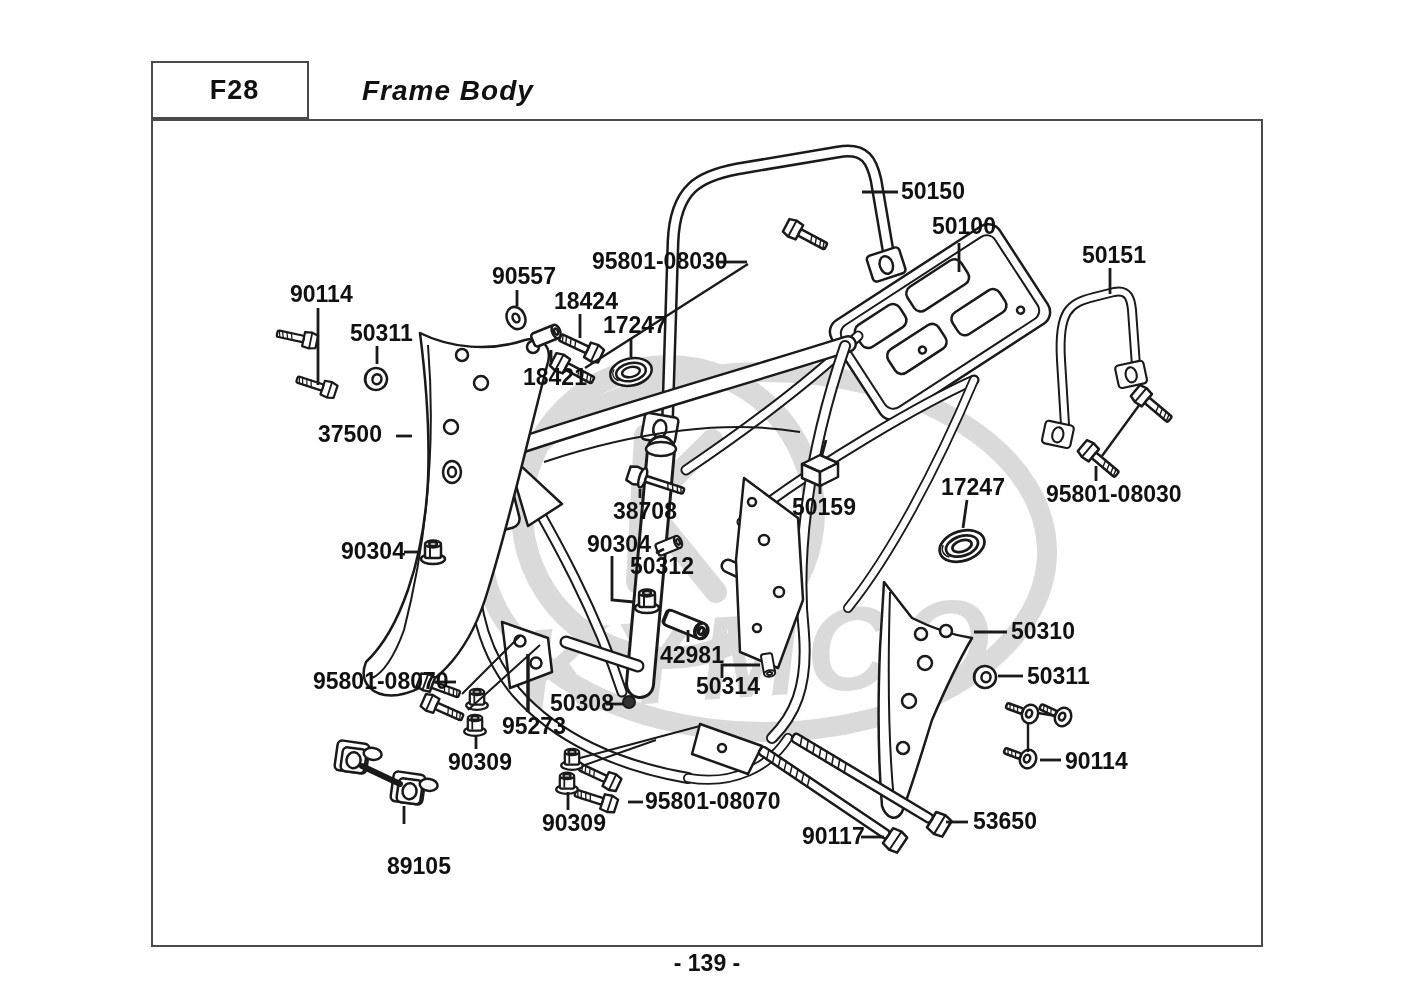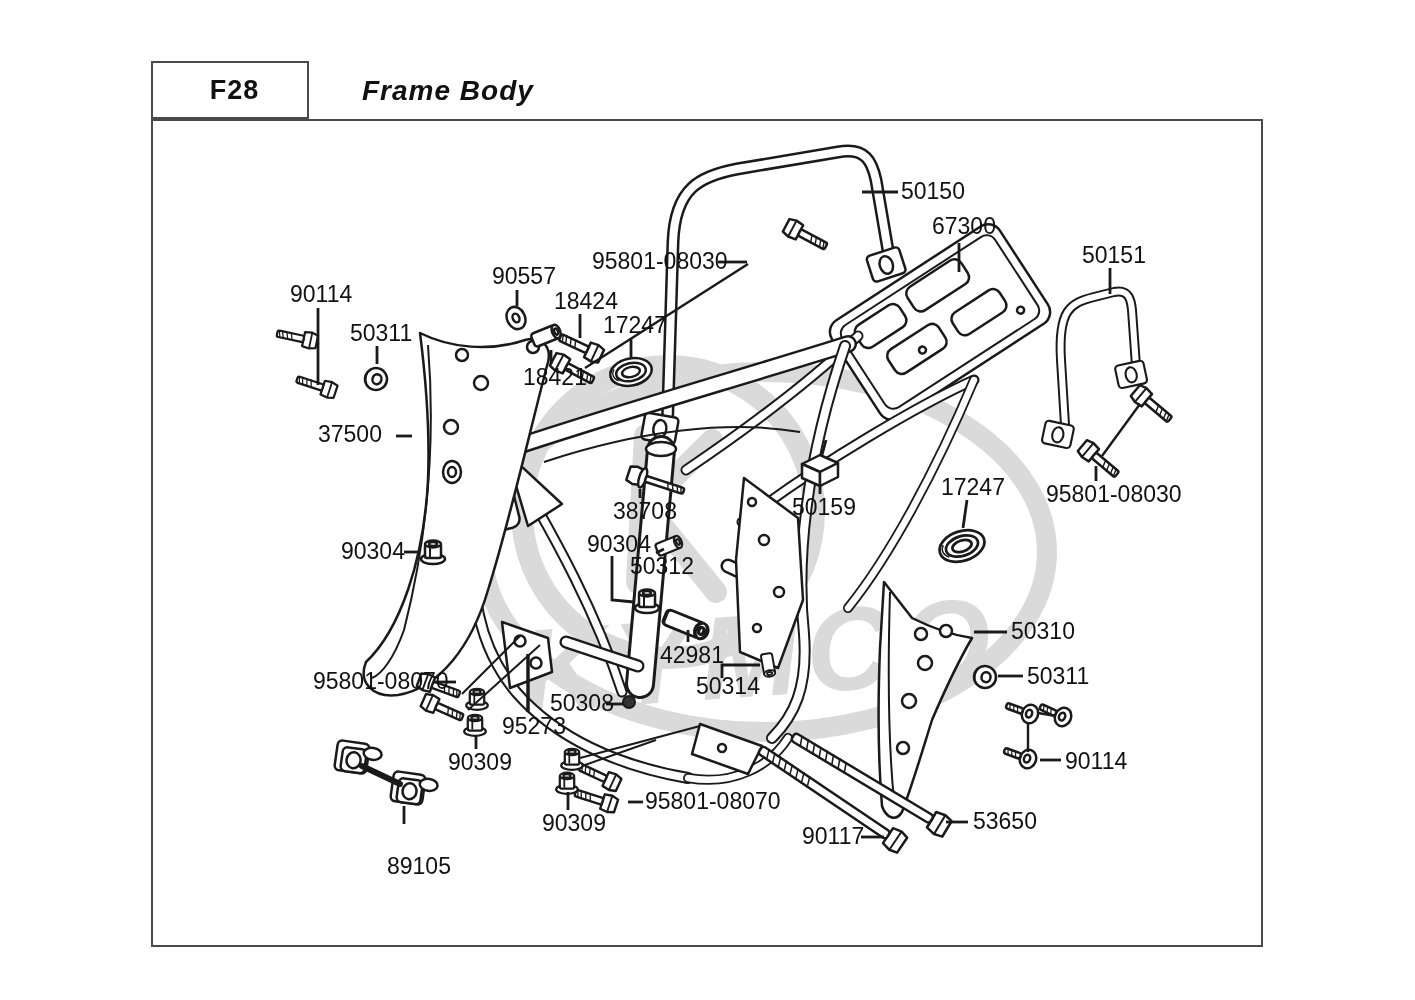--- a/index.html
+++ b/index.html
@@ -8,21 +8,21 @@
   .hdr-box{position:absolute;left:151px;top:61px;width:158px;height:58px;
            border:2px solid #4a4a4a;box-sizing:border-box;background:#fff;
            display:flex;align-items:center;justify-content:center;
            font-size:27px;font-weight:bold;letter-spacing:1px;padding-left:9px;}
   .hdr-title{position:absolute;left:362px;top:75px;font-size:28px;font-weight:bold;letter-spacing:1px;font-style:italic;}
   .content{position:absolute;left:151px;top:119px;width:1112px;height:828px;
            border:2px solid #4a4a4a;box-sizing:border-box;background:#fff;}
   .pageno{position:absolute;left:151px;top:950px;width:1112px;text-align:center;
           font-size:23px;font-weight:bold;}
   svg.diagram{position:absolute;left:0;top:0;}
-  .plabel{position:absolute;font-size:23px;font-weight:normal;white-space:nowrap;line-height:1;}
+  .plabel{position:absolute;font-size:23px;font-weight:bold;white-space:nowrap;line-height:1;}
   
   .tb{fill:none;stroke:#1a1a1a;stroke-linecap:round;stroke-linejoin:round;}
   .tw{fill:none;stroke:#ffffff;stroke-linecap:round;stroke-linejoin:round;}
   .plate{fill:#ffffff;stroke:#1a1a1a;stroke-width:2.5;stroke-linejoin:round;}
   .thin{fill:none;stroke:#1a1a1a;stroke-width:2;}
   .lead{fill:none;stroke:#1a1a1a;stroke-width:2.8;stroke-linecap:butt;}
   .wm{stroke:#dadada;fill:none;stroke-linecap:round;}
   .wmtxt{fill:#dadada;font-family:"Liberation Sans",sans-serif;font-weight:bold;font-style:italic;
          font-size:118px;letter-spacing:8px;}
 </style>
@@ -372,21 +372,21 @@
       <path class="lead" d="M 568,792 L 568,810"></path>
       <path class="thin" style="stroke-width:2" d="M 580,758 L 700,726 M 582,766 L 656,740"></path>
       <path class="lead" d="M 628,802 L 643,802"></path>
       <path class="lead" d="M 861,837 L 884,837"></path>
       <path class="lead" d="M 946,822 L 968,822"></path>
     </g>
   </svg>
 
   <div>
     <div class="plabel" style="left:901px;top:180px">50150</div>
-    <div class="plabel" style="left:932px;top:215px">67300</div>
+    <div class="plabel" style="left:932px;top:215px">50100</div>
     <div class="plabel" style="left:592px;top:250px">95801-08030</div>
     <div class="plabel" style="left:1082px;top:244px">50151</div>
     <div class="plabel" style="left:1046px;top:483px">95801-08030</div>
     <div class="plabel" style="left:492px;top:265px">90557</div>
     <div class="plabel" style="left:554px;top:290px">18424</div>
     <div class="plabel" style="left:603px;top:314px">17247</div>
     <div class="plabel" style="left:523px;top:366px">18421</div>
     <div class="plabel" style="left:290px;top:283px">90114</div>
     <div class="plabel" style="left:350px;top:322px">50311</div>
     <div class="plabel" style="left:318px;top:423px">37500</div>
@@ -405,13 +405,14 @@
     <div class="plabel" style="left:502px;top:715px">95273</div>
     <div class="plabel" style="left:550px;top:692px">50308</div>
     <div class="plabel" style="left:448px;top:751px">90309</div>
     <div class="plabel" style="left:387px;top:855px">89105</div>
     <div class="plabel" style="left:542px;top:812px">90309</div>
     <div class="plabel" style="left:645px;top:790px">95801-08070</div>
     <div class="plabel" style="left:802px;top:825px">90117</div>
     <div class="plabel" style="left:973px;top:810px">53650</div>
   </div>
 
+  <div class="pageno">- 139 -</div>
 </div>
 
 </body></html>

